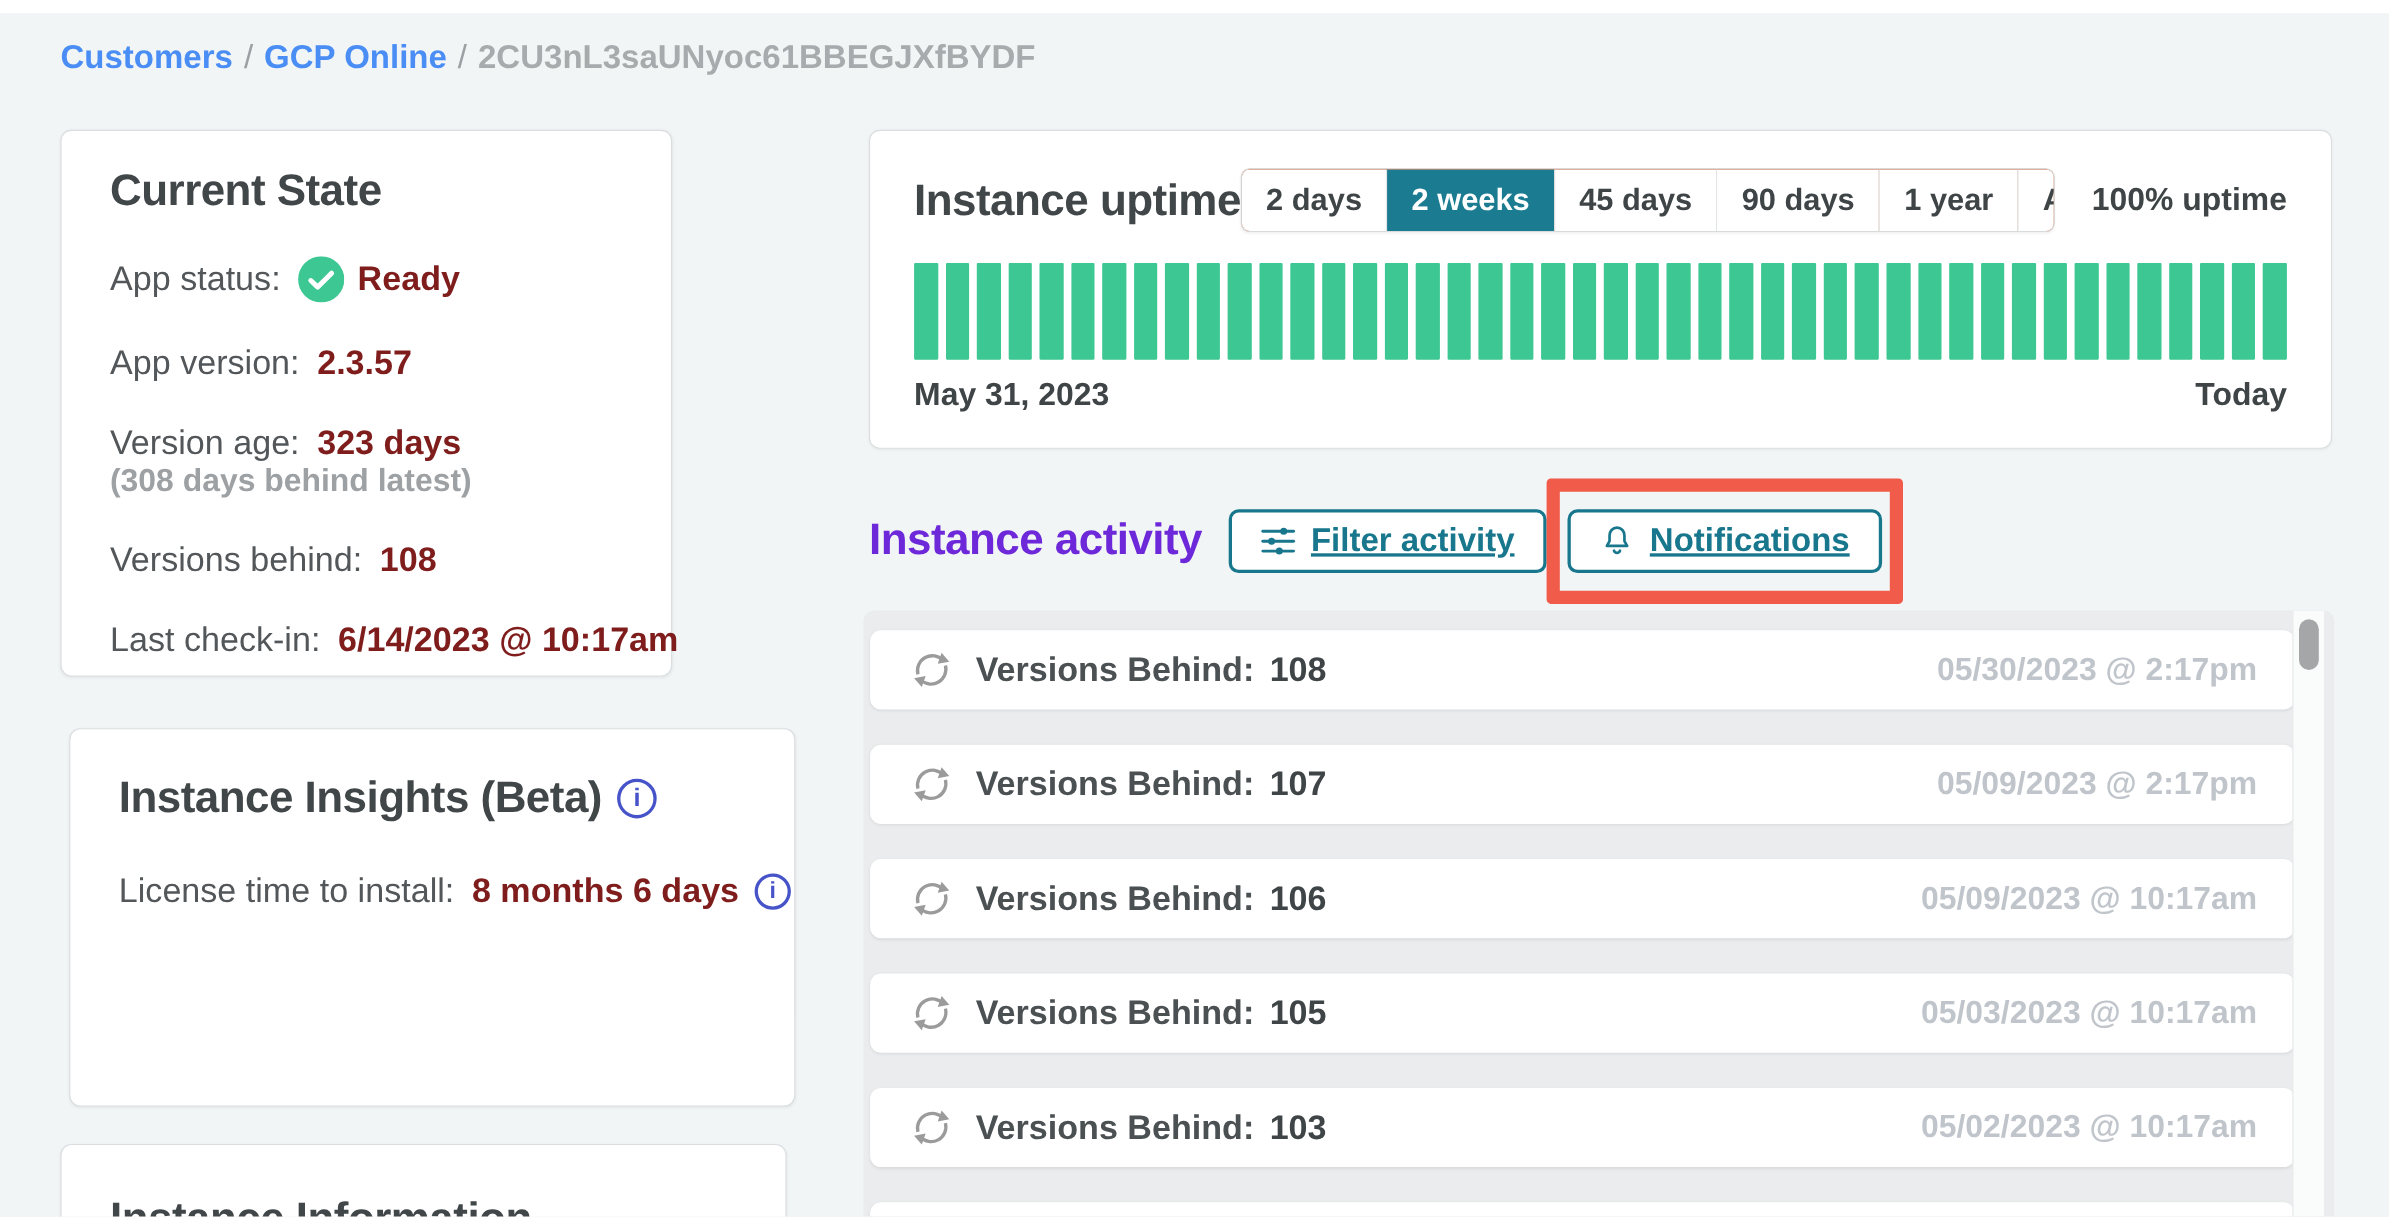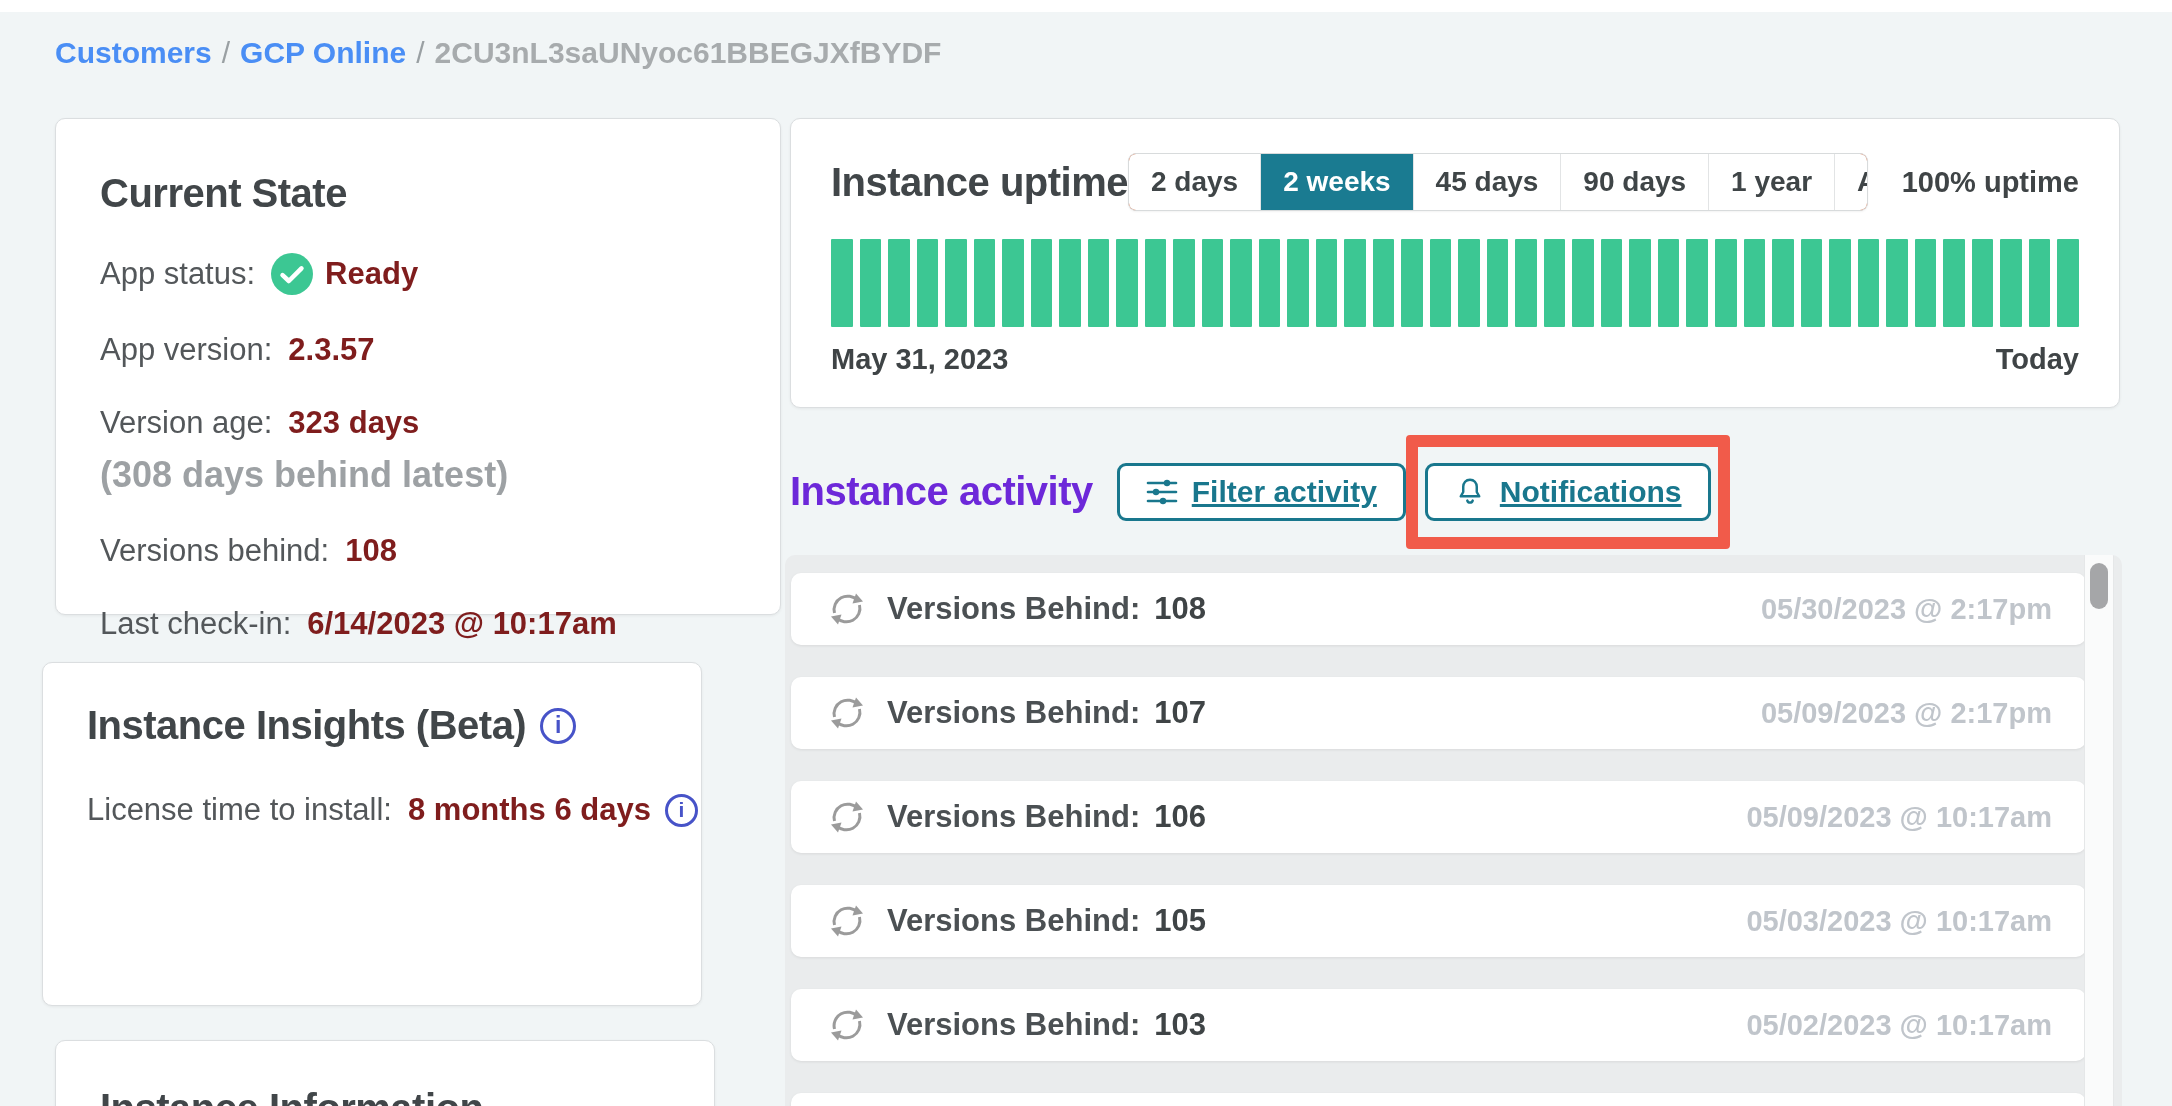--- a/index.html
+++ b/index.html
@@ -17,34 +17,34 @@
   .breadcrumb .link { color:#4a8ef5; cursor:pointer; }
   .breadcrumb .sep { color:#9aa0a3; font-weight:400; padding:0 10px; }
   .breadcrumb .current { color:#a7abad; }
 
   
   .card {
     position:absolute; background:#ffffff;
     border:1px solid #dbdee0; border-radius:10px;
     box-shadow:0 1px 3px rgba(0,0,0,.06);
   }
-  .card-current  { left:55px;  top:118px;  width:726px;  height:497px; padding:52px 44px; }
-  .card-insights { left:42px;  top:662px;  width:660px;  height:344px; padding:40px 44px; }
+  .card-current  { left:55px;  top:118px;  width:556px;  height:497px; padding:32px 44px; }
+  .card-insights { left:63px;  top:662px;  width:660px;  height:344px; padding:40px 44px; }
   .card-info     { left:55px;  top:1040px; width:660px;  height:140px; padding:45px 44px; }
   .card-uptime   { left:790px; top:118px;  width:1330px; height:290px; padding:34px 40px; }
 
   .card-title { font-size:40px; font-weight:700; color:#414649; letter-spacing:-0.5px; }
 
   .kv-row { display:flex; align-items:center; font-size:31px; color:#53575a; margin-top:37px; white-space:nowrap; }
   .kv-row .lbl { font-weight:400; margin-right:16px; }
   .kv-row .val { font-weight:700; color:#7f1d1d; }
   .val-green { color:#3cc793; }
   .val-blue  { color:#4a8ef5; }
   .val-red   { color:#f4605c; }
-  .kv-note { font-size:36px; font-weight:600; color:#9da1a4; margin-top:13px; }
+  .kv-note { font-size:29px; font-weight:600; color:#9da1a4; margin-top:0; }
 
   .check-icon { width:42px; height:42px; margin-right:12px; flex:0 0 auto; }
 
   .info-icon {
     display:inline-flex; align-items:center; justify-content:center;
     width:33px; height:33px; border:3px solid #4753c8; border-radius:50%;
     color:#4753c8; font-size:21px; font-weight:700; margin-left:14px; flex:0 0 auto;
   }
   .info-icon::before { content:"i"; }
 

